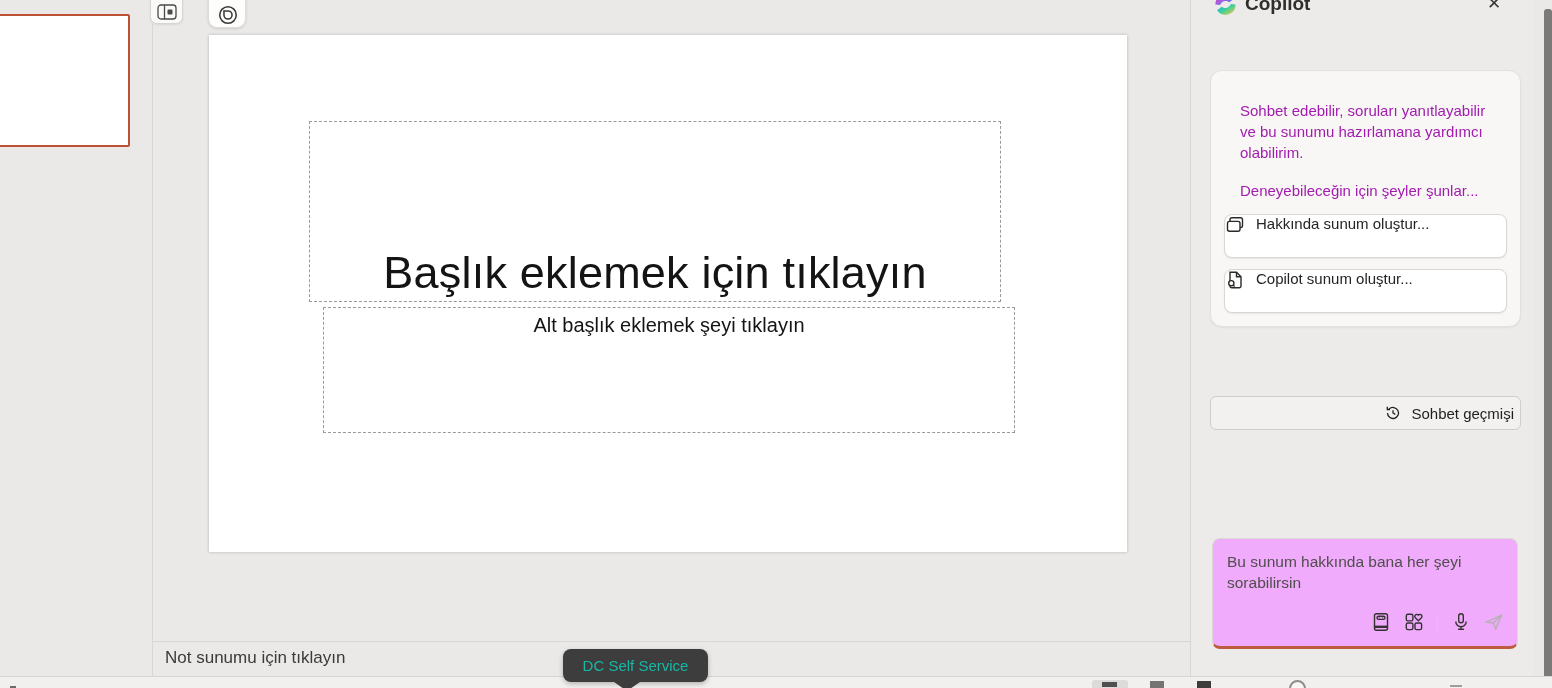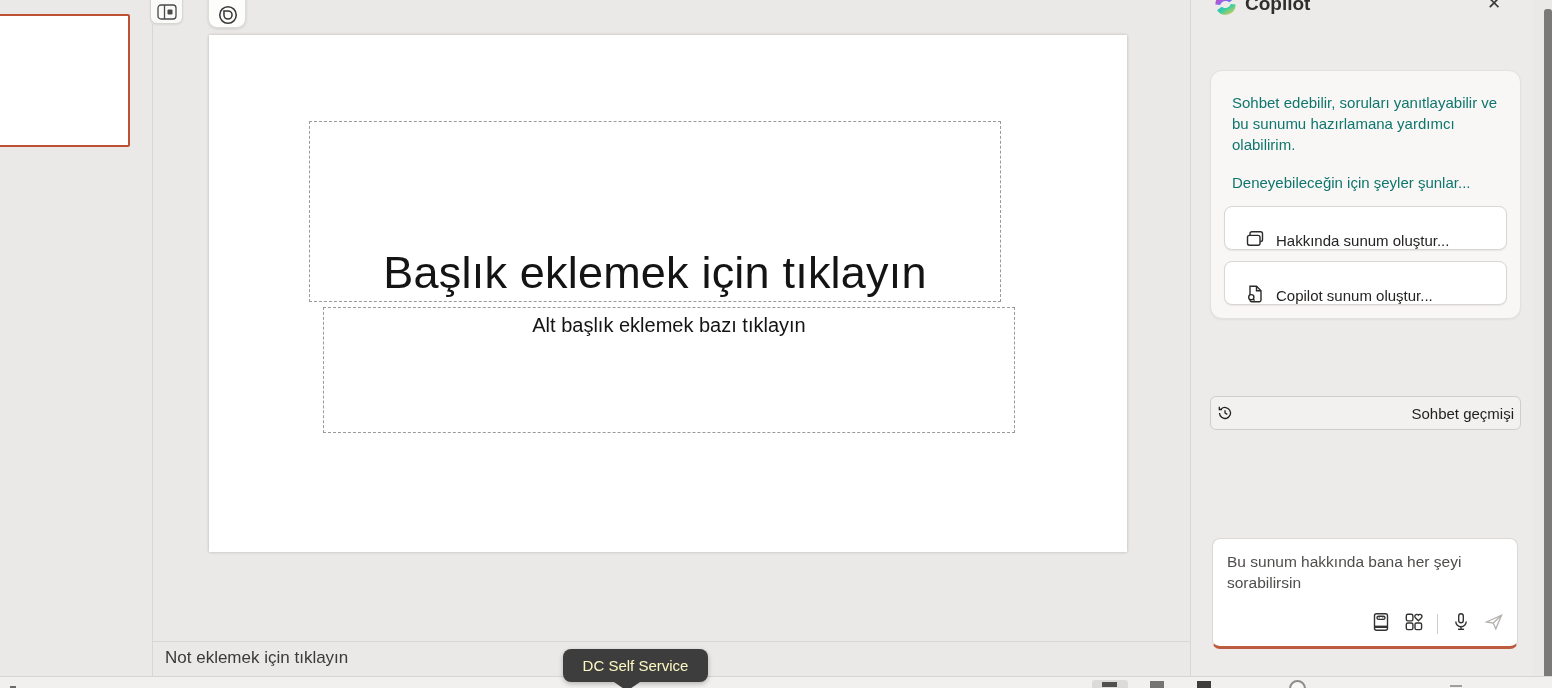--- a/index.html
+++ b/index.html
@@ -52,21 +52,21 @@
   }
   .ph-subtitle .txt{margin-top:6px;}
 
   
   .notes-divider{left:153px;top:641px;width:1037px;height:1px;background:#d9d7d4;}
   .notes-text{left:165px;top:648px;font-size:17px;color:#3c3b3a;}
 
   
   .tooltip{
     left:563px;top:649px;width:145px;height:33px;z-index:12;
-    background:#3d3d3d;border-radius:8px;color:#fef9c3;
+    background:#3d3d3d;border-radius:8px;color:#14b8a6;
     font-size:15px;text-align:center;line-height:33px;
     box-shadow:0 2px 5px rgba(0,0,0,.25);
   }
   .tooltip-tail{
     position:absolute;left:51px;top:100%;width:0;height:0;
     border-left:13px solid transparent;border-right:13px solid transparent;
     border-top:9px solid #3d3d3d;
   }
 
   
@@ -85,43 +85,43 @@
   .panel-divider{left:1190px;top:0;width:1px;height:676px;background:#d9d7d4;}
   .cp-logo{left:22px;top:-9px;}
   .cp-title{left:55px;top:-7px;font-size:19px;font-weight:700;color:#2f2e2d;}
   .cp-close{left:297px;top:-7px;font-size:17px;color:#3a3a3a;cursor:default;background:none;border:none;padding:0;font-family:inherit;}
 
   .welcome-card{
     left:20px;top:70px;width:311px;box-sizing:border-box;
     background:#f8f7f5;border:1px solid #e3e1de;border-radius:12px;
     padding:13px;box-shadow:0 1px 2px rgba(0,0,0,.05);
   }
-  .welcome-card p{margin:8px;font-size:15px;line-height:21px;color:#0f766e;}
+  .welcome-card p{margin:16px;font-size:15px;line-height:21px;color:#a21caf;}
   .cp-intro{margin-bottom:17px !important;}
   .cp-heading{margin-bottom:13px !important;}
   .sugg{
-    display:flex;align-items:flex-end;gap:11px;width:100%;height:44px;
-    box-sizing:border-box;margin-bottom:11px;padding:0 20px;
+    display:flex;align-items:flex-start;gap:11px;width:100%;height:44px;
+    box-sizing:border-box;margin-bottom:11px;padding:0 0;
     background:#ffffff;border:1px solid #d9d6d3;border-radius:8px;
     box-shadow:0 1px 1.5px rgba(0,0,0,.07);
     font-family:inherit;font-size:15px;color:#262422;text-align:left;cursor:pointer;
   }
   .sugg:last-child{margin-bottom:0;}
   .sugg .ic{display:inline-flex;width:20px;height:20px;flex:0 0 20px;}
 
   .history-btn{
     left:20px;top:396px;width:311px;height:34px;box-sizing:border-box;
-    display:flex;align-items:center;justify-content:space-between;gap:10px;
+    display:flex;align-items:center;justify-content:flex-end;gap:10px;
     background:#f2f1ef;border:1px solid #d0cecb;border-radius:6px;
     font-family:inherit;font-size:15px;color:#201f1e;cursor:pointer;
   }
 
   .input-card{
     left:22px;top:538px;width:306px;height:111px;box-sizing:border-box;
-    background:#ffffff;border:1px solid #dbd8d5;border-bottom:3px solid #bd5b3e;
+    background:#f0abfc;border:1px solid #dbd8d5;border-bottom:3px solid #bd5b3e;
     border-radius:8px;padding:12px 14px;
   }
   .input-ph{font-size:15.5px;line-height:21px;color:#504e4c;width:252px;}
   .input-icons{
     position:absolute;right:13px;bottom:11px;
     display:flex;align-items:center;gap:13px;
   }
   .icon-btn{background:none;border:none;padding:0;display:inline-flex;cursor:pointer;}
   .vdiv{width:1px;height:20px;background:#d0cecb;}
 
@@ -150,26 +150,26 @@
       <path d="M12 7.6 a4.4 4.4 0 1 1 -4.4 4.4 V7.6 z"></path>
     </svg>
   </span>
 </button>
 
 <div class="abs canvas">
   <div class="ph ph-title">
     <div class="txt">Başlık eklemek için tıklayın</div>
   </div>
   <div class="ph ph-subtitle">
-    <div class="txt">Alt başlık eklemek bazı tıklayın</div>
+    <div class="txt">Alt başlık eklemek şeyi tıklayın</div>
   </div>
 </div>
 
 <div class="abs notes-divider"></div>
-<div class="abs notes-text">Not eklemek için tıklayın</div>
+<div class="abs notes-text">Not sunumu için tıklayın</div>
 
 <div class="abs tooltip">
   <span>DC Self Service</span>
   <div class="tooltip-tail"></div>
 </div>
 
 <div class="abs statusbar">
   <div class="abs sb-speck"></div>
   <div class="abs sb-btn-normal">
       <i></i>

